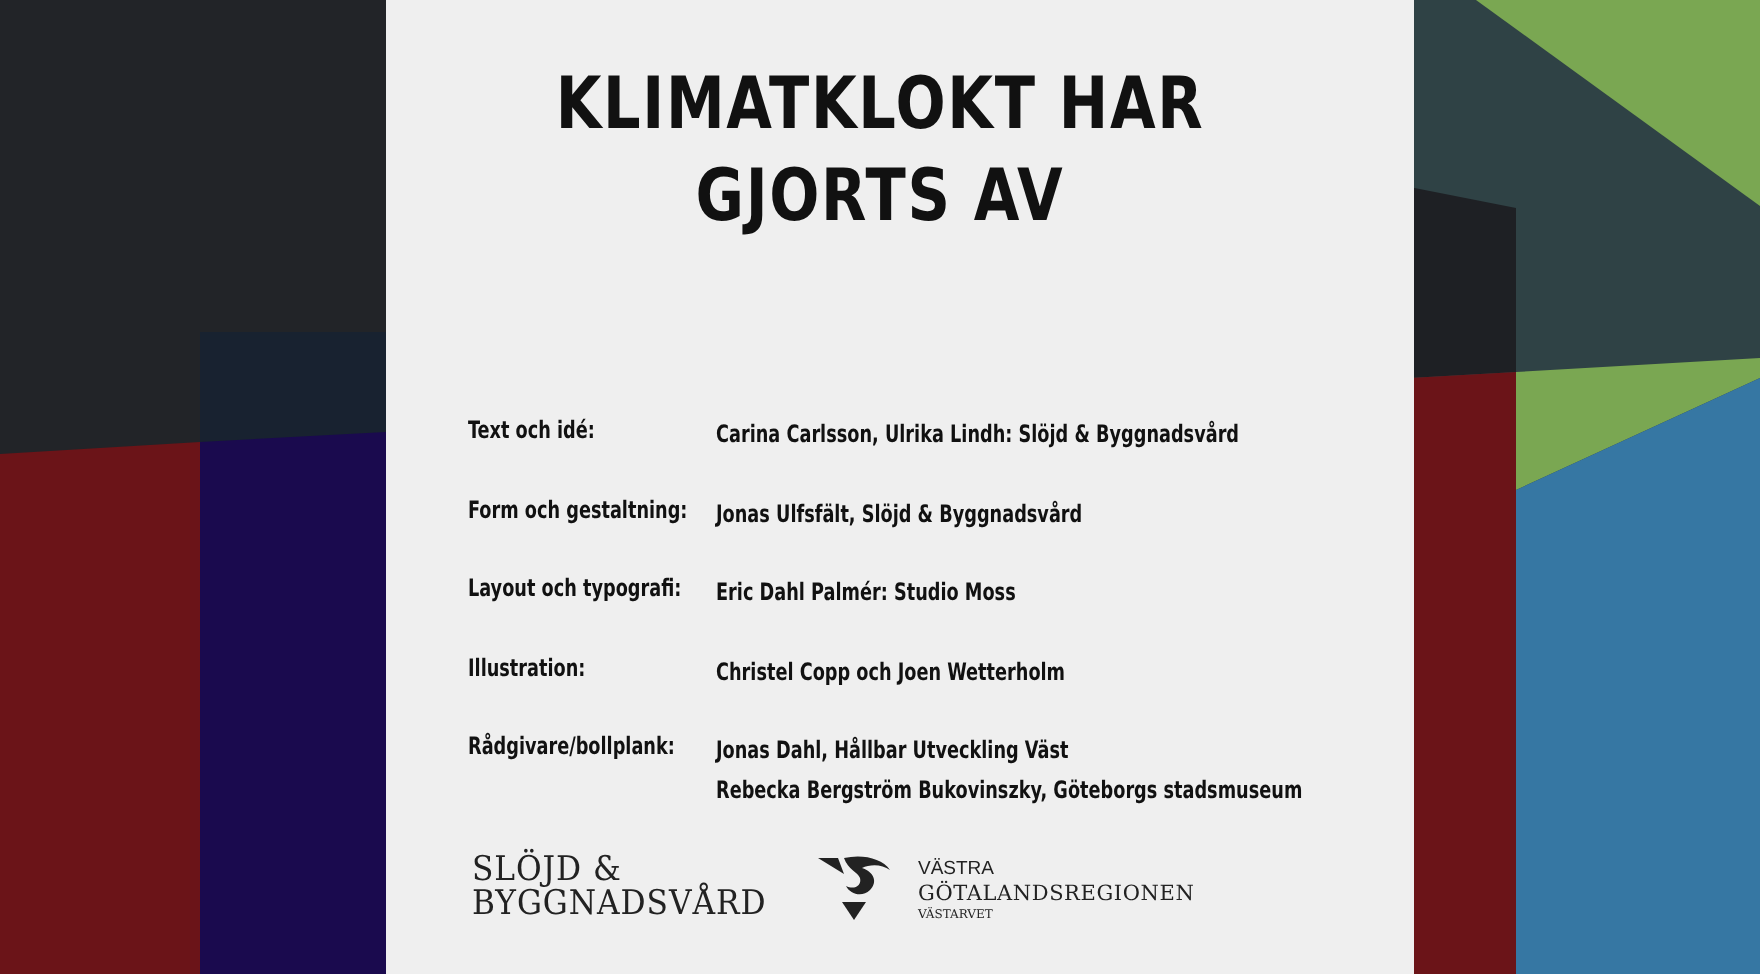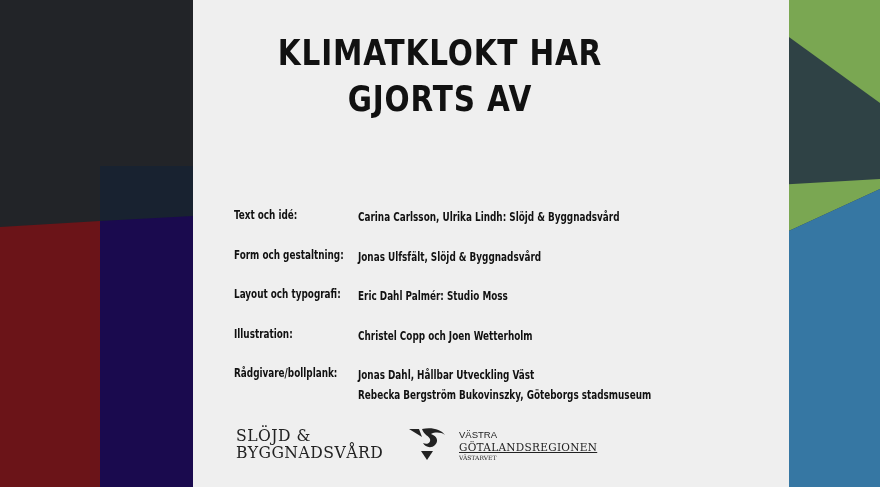--- a/index.html
+++ b/index.html
@@ -1,27 +1,27 @@
 <!DOCTYPE html>
 <html><head>
 <meta charset="utf-8">
 <style>
   html,body{margin:0;padding:0;}
   body{width:880px;height:487px;position:relative;overflow:hidden;background:#222428;font-family:"DejaVu Sans Condensed","DejaVu Sans",sans-serif;}
   .bg{position:absolute;left:0;top:0;}
-  .panel{position:absolute;left:193px;top:0;width:596px;height:487px;background:#efefef;}
+  .panel{position:absolute;left:193px;top:0;width:514px;height:487px;background:#efefef;}
   .title{position:absolute;left:0;top:30px;width:494px;text-align:center;font-family:"DejaVu Sans",sans-serif;font-weight:bold;font-size:36px;line-height:46px;color:#111;letter-spacing:1px;transform:scaleX(0.82);transform-origin:center;}
   .credits{position:absolute;left:41px;top:208px;font-size:12px;color:#111;font-weight:bold;}
   .row{position:relative;height:39.5px;}
   .row .label{position:absolute;left:0;top:0;white-space:nowrap;transform:scaleX(0.82);transform-origin:left;}
   .row .val{position:absolute;left:124px;top:0;white-space:nowrap;transform:scaleX(0.82);transform-origin:left;line-height:20px;margin-top:-1px;}
   .logo1{position:absolute;left:43px;top:427px;font-family:"DejaVu Serif",serif;font-size:17px;line-height:17px;color:#222;letter-spacing:0.5px;transform:scaleX(0.92);transform-origin:left;}
   .logo2{position:absolute;left:216px;top:427px;}
   .logo2 .t1{position:absolute;left:50px;top:2px;font-family:Liberation Sans, sans-serif;font-size:9.5px;color:#222;white-space:nowrap;}
-  .logo2 .t2{position:absolute;left:50px;top:14px;font-family:"DejaVu Serif",serif;font-size:10.5px;color:#222;white-space:nowrap;letter-spacing:0.3px;text-decoration:underline;}
+  .logo2 .t2{position:absolute;left:50px;top:14px;font-family:"DejaVu Serif",serif;font-size:10.5px;color:#222;white-space:nowrap;letter-spacing:0.3px;}
   .logo2 .t3{position:absolute;left:50px;top:27px;font-family:"DejaVu Serif",serif;font-size:6px;color:#222;white-space:nowrap;}
 </style>
 </head>
 <body>
 
 <svg class="bg" width="880" height="487" viewBox="0 0 880 487">
 
   <rect x="0" y="0" width="193" height="487" fill="#222428"></rect>
   <rect x="100" y="166" width="93" height="60" fill="#182230"></rect>
   <polygon points="0,227 100,221 100,487 0,487" fill="#6b1418"></polygon>

